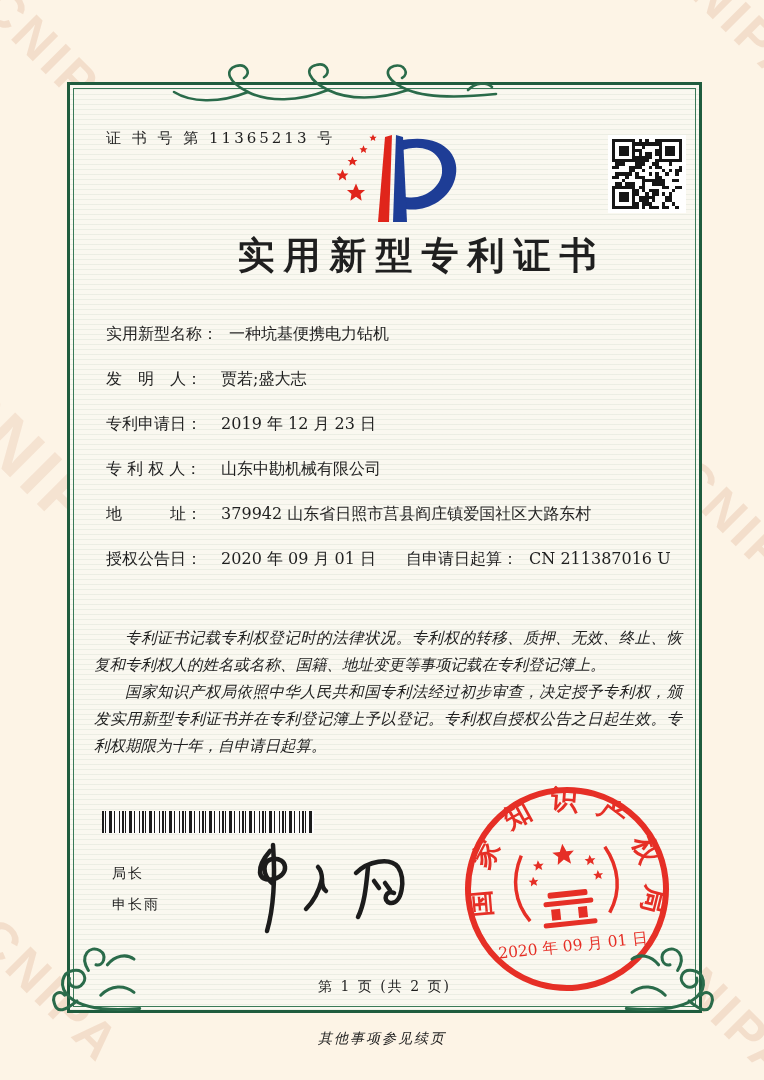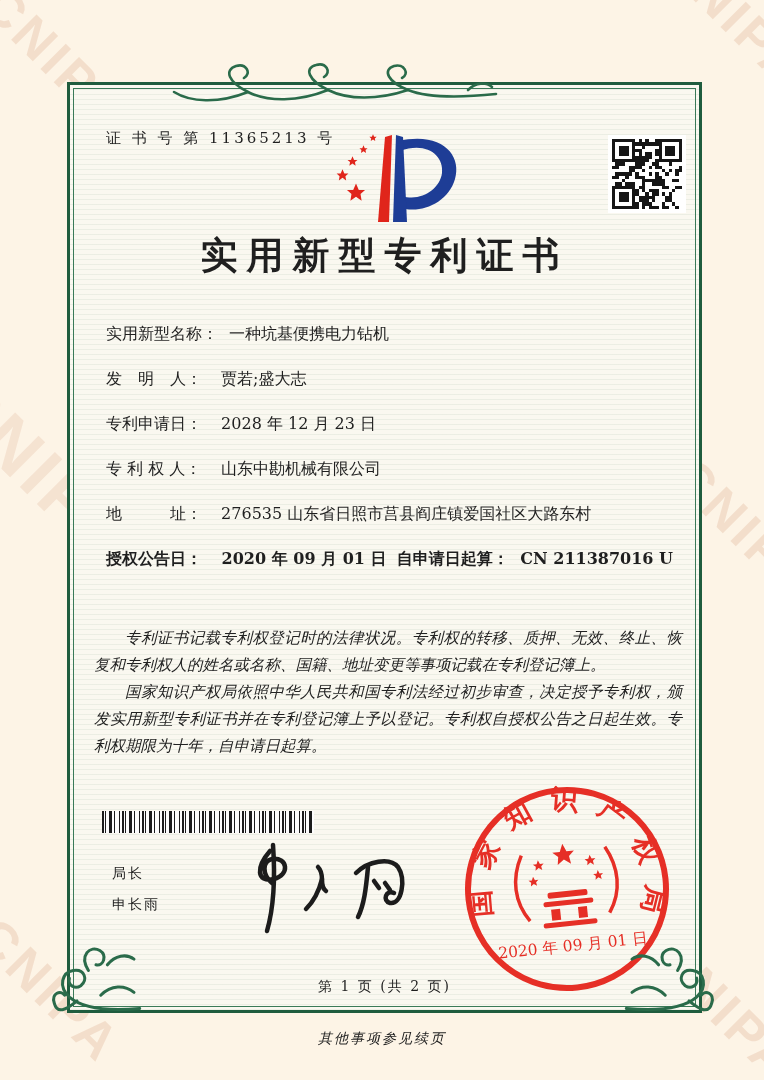--- a/index.html
+++ b/index.html
@@ -31,27 +31,27 @@
   .logo{position:absolute; left:232px; top:40px; width:170px; height:102px;}
   .qr{
     position:absolute; left:538px; top:50px; width:78px; height:78px; background:#fff;
     padding:4px; box-sizing:border-box; display:grid;
     grid-template-columns:repeat(21,1fr); grid-template-rows:repeat(21,1fr);
   }
   .qr div{background:transparent;}
   .qr div.on{background:#161616;}
   .doc-title{
     position:absolute; top:146px; left:0; width:100%; text-align:center;
-    font-size:37px; font-weight:bold; letter-spacing:9px; white-space:nowrap;
+    font-size:37px; font-weight:bold; letter-spacing:9px; white-space:nowrap;padding-left:37px;
   }
   .fields{position:absolute; left:36px; top:240px; right:26px; font-size:16px;}
   .frow{height:18px; line-height:18px; margin-bottom:27px; white-space:nowrap;}
   .frow .fl{display:inline-block; min-width:104px;}
   .frow .fv{margin-left:6px;}
-  .frow.double{display:flex;font-weight:bold;}
+  .frow.double{display:flex;}
   .frow.double .pair1{width:300px;}
   .paras{
     position:absolute; left:24px; top:540px; width:588px;
     font-size:15.5px; line-height:1.74; font-style:italic; text-align:justify; color:#222;
   }
   .paras p{margin:0; text-indent:2em;}
   .barcode{
     position:absolute; left:32px; top:726px; width:212px; height:22px;
     background:repeating-linear-gradient(90deg,
       #1c1c1c 0 2px, #fdfdfd 2px 3px, #1c1c1c 3px 4px, #fdfdfd 4px 7px,
@@ -576,29 +576,29 @@
       <div class="frow">
         <span class="fl">实用新型名称：</span>
         <span class="fv">一种坑基便携电力钻机</span>
       </div>
       <div class="frow">
         <span class="fl">发　明　人：</span>
         <span class="fv">贾若;盛大志</span>
       </div>
       <div class="frow">
         <span class="fl">专利申请日：</span>
-        <span class="fv">2028 年 12 月 23 日</span>
+        <span class="fv">2019 年 12 月 23 日</span>
       </div>
       <div class="frow">
         <span class="fl">专 利 权 人：</span>
         <span class="fv">山东中勘机械有限公司</span>
       </div>
       <div class="frow">
         <span class="fl">地　　　址：</span>
-        <span class="fv">276535 山东省日照市莒县阎庄镇爱国社区大路东村</span>
+        <span class="fv">379942 山东省日照市莒县阎庄镇爱国社区大路东村</span>
       </div>
       <div class="frow double">
         <div class="pair1">
           <span class="fl">授权公告日：</span>
           <span class="fv">2020 年 09 月 01 日</span>
         </div>
         <div class="pair2">
           <span class="fl">自申请日起算：</span>
           <span class="fv">CN 211387016 U</span>
         </div>

